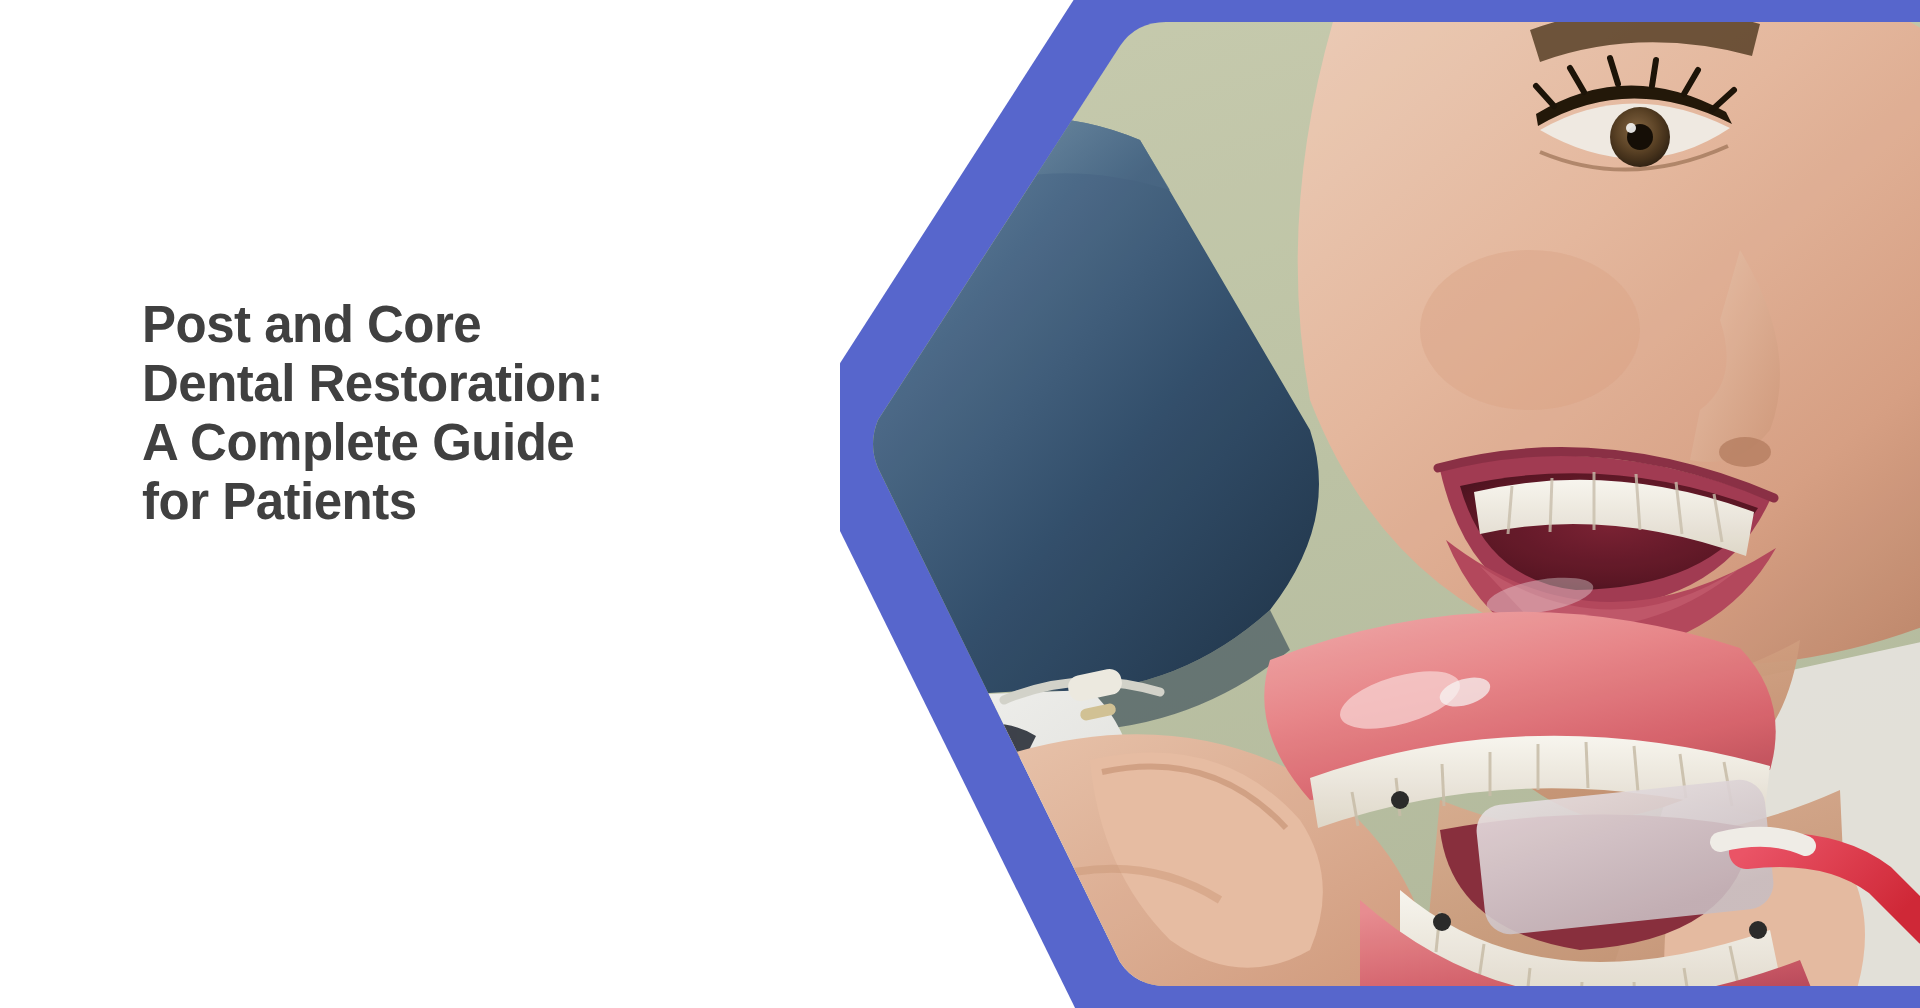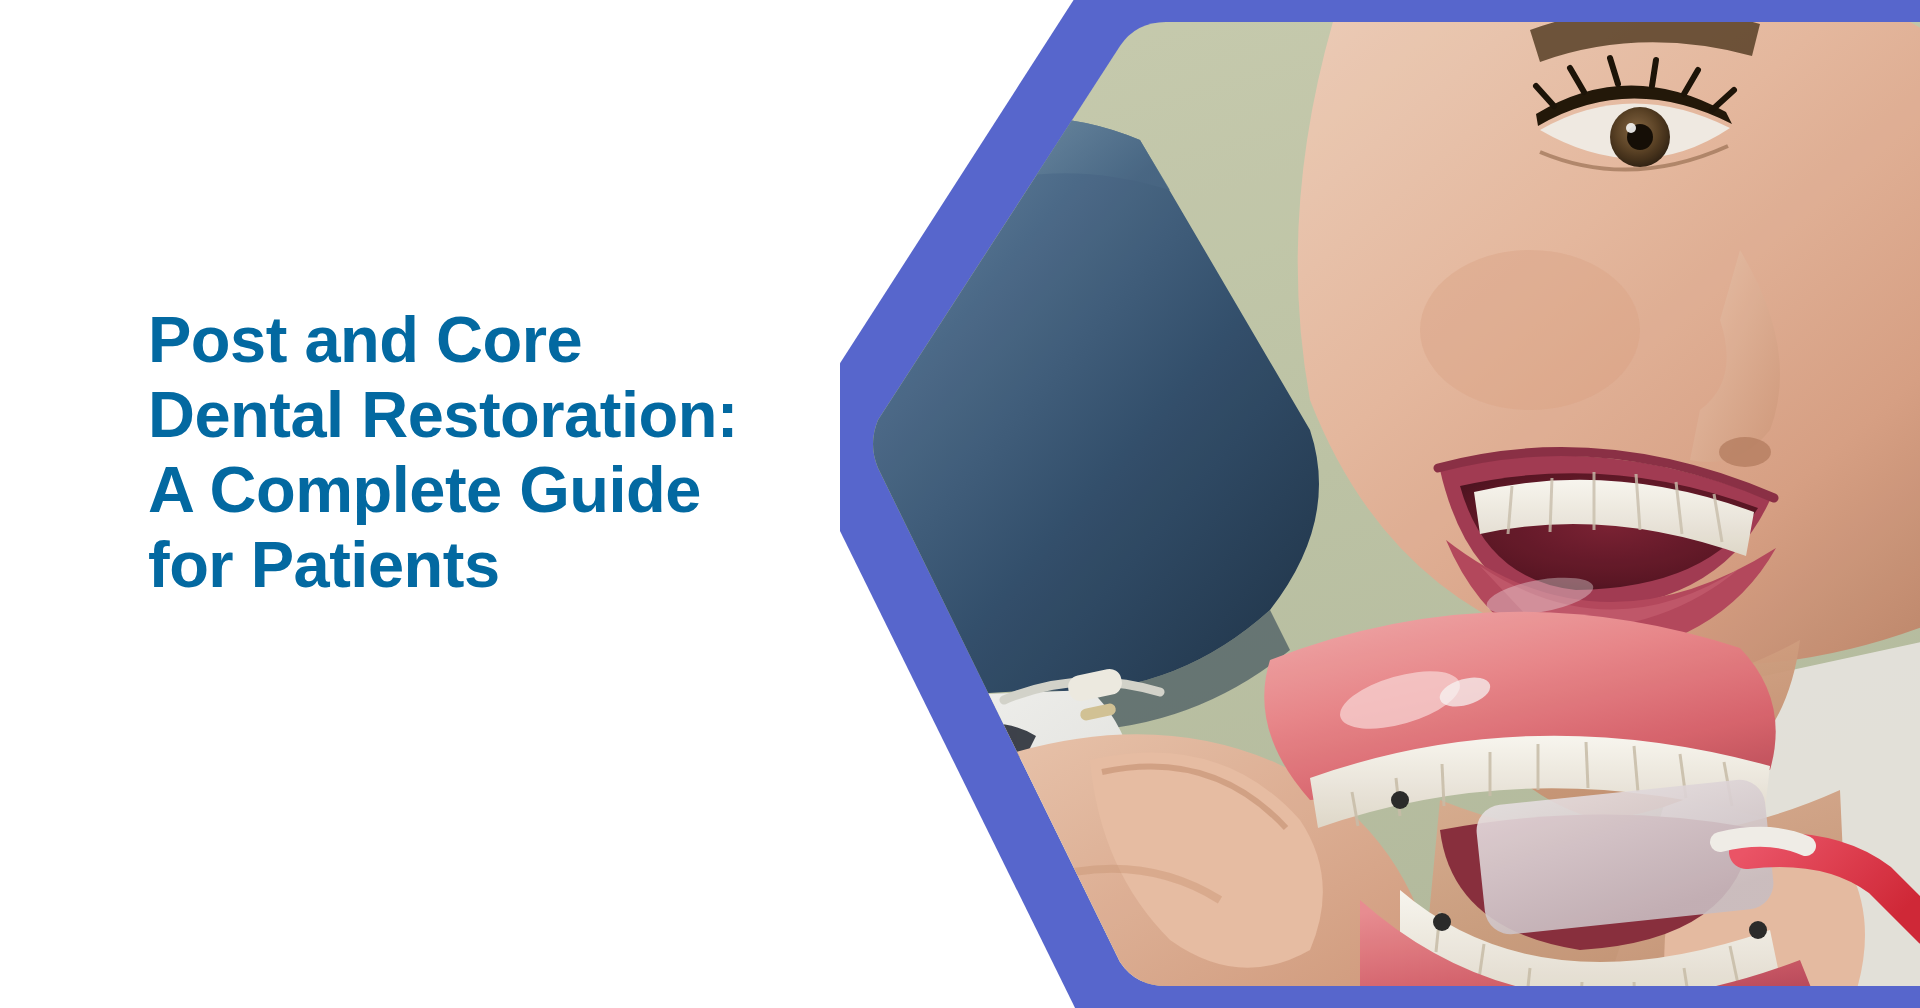--- a/index.html
+++ b/index.html
@@ -18,25 +18,25 @@
     background: #ffffff;
     overflow: hidden;
   }
 
   
   .headline {
     position: absolute;
     left: 142px;
     top: 296px;
     width: 950px;
-    margin: 6px;
-    color: #0369a1;
+    margin: 0;
+    color: #404040;
     font-family: "Liberation Sans", sans-serif;
     font-weight: 700;
-    font-size: 65px;
+    font-size: 51px;
     line-height: 1.155;
     letter-spacing: -0.5px;
     white-space: pre-line;
   }
 
   
   .graphic {
     position: absolute;
     right: 0;
     top: 0;

